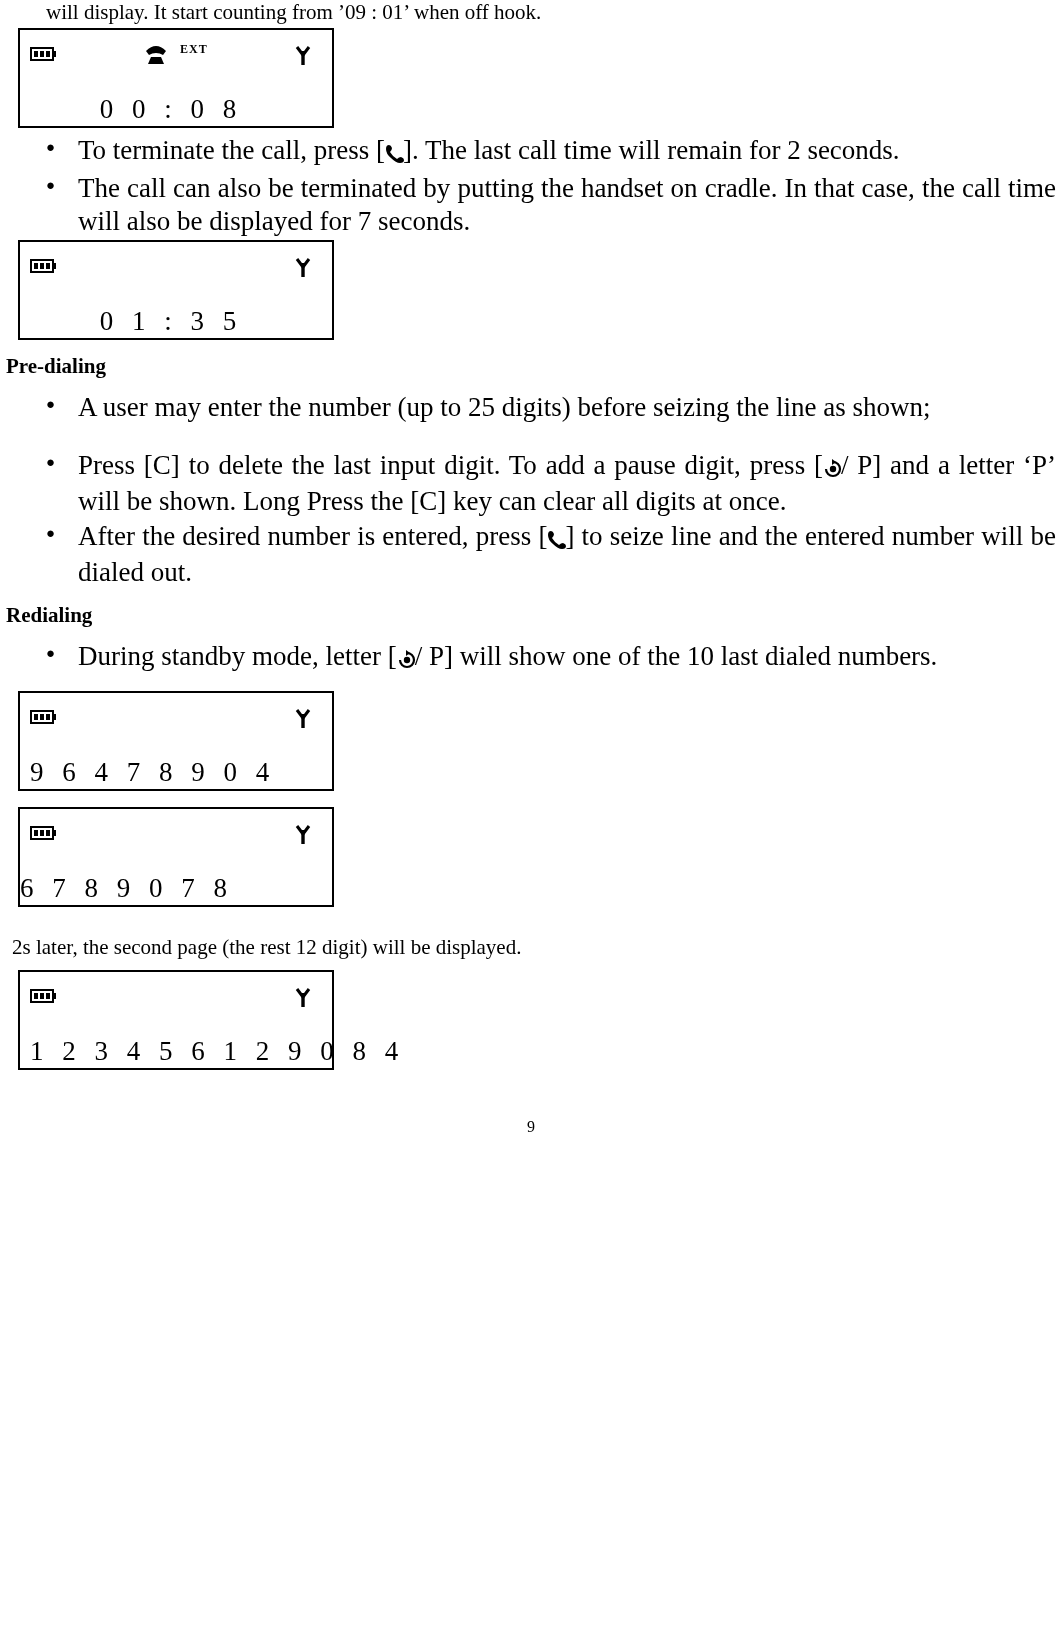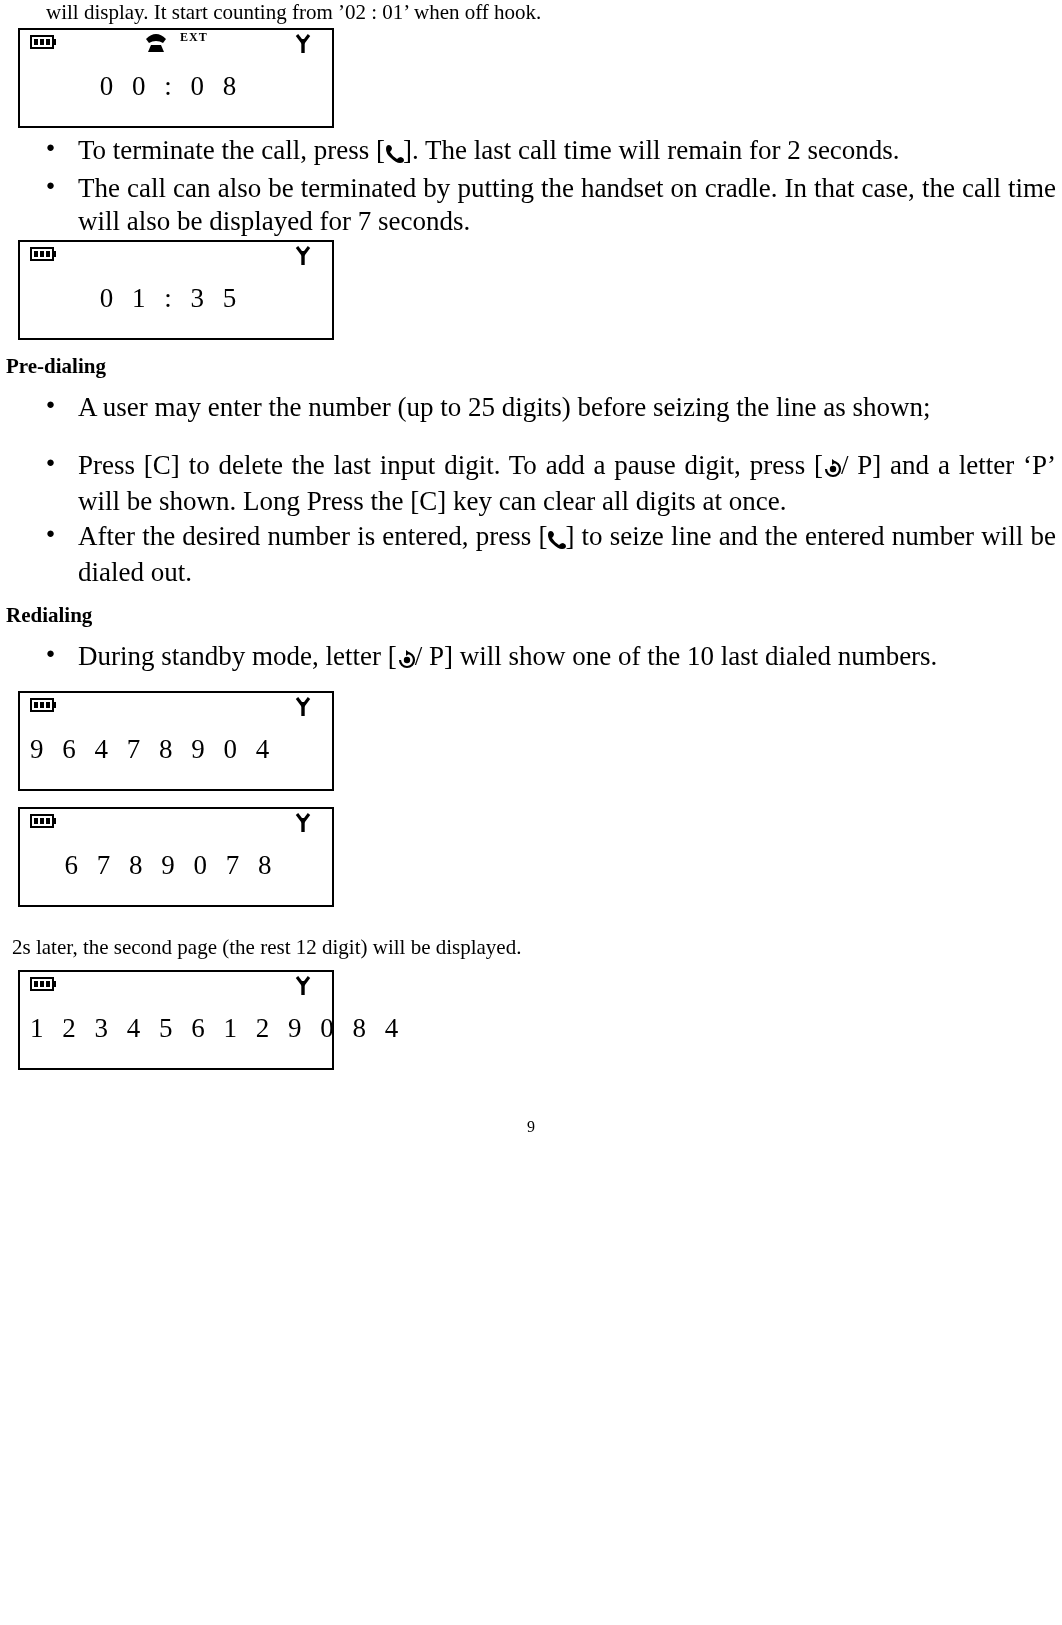--- a/index.html
+++ b/index.html
@@ -51,38 +51,38 @@
   .lcd{
     border:2px solid #000;
     width:316px;
     height:100px;
     margin:2px 0 6px 12px;
     position:relative;
     box-sizing:border-box;
   }
   .lcd .status{
     position:absolute;
-    top:4px;
+    top:16px;
     left:8px;
     right:8px;
     height:22px;
   }
   .lcd .digits{
     position:absolute;
     left:0;
     right:0;
-    bottom:24px;
+    bottom:1px;
     font-size:27px;
     font-family:"Times New Roman",Times,serif;
     letter-spacing:6px;
     white-space:pre;
   }
   .digits.center{ text-align:center; padding:0 10px 0 0;}
   .digits.left{ text-align:left; padding-left:10px;}
-  .digits.right{ text-align:center; padding-right:10px;}
+  .digits.right{ text-align:left; padding-right:10px;}
   
   .ico{display:inline-block;vertical-align:top;}
   .battery-svg{position:absolute;left:3px;top:0;}
   .antenna-svg{position:absolute;right:14px;top:0;}
   .phone-wrap{position:absolute;left:116px;top:-1px;}
   .ext-label{
     position:absolute;
     left:152px;
     top:-4px;
     font-family:"Times New Roman",Times,serif;
@@ -125,21 +125,21 @@
       <path d="M4 1 Q1 1 1 5 Q1 10 6 14 Q11 19 15 19 Q19 19 19 16 Q19 14 16 13 Q14 13 12 15 Q8 13 5 8 Q7 6 7 4 Q6 1 4 1 Z" fill="#000"></path>
     </g>
     <g id="redial-icon-g">
       <path d="M10 3 A7 7 0 1 1 3 10" fill="none" stroke="#000" stroke-width="2.2"></path>
       <path d="M9 0 L13 3 L9 6 Z" fill="#000"></path>
       <circle cx="10" cy="10" r="3.2" fill="#000"></circle>
     </g>
   </defs>
 </svg>
 
-<p class="body-text indent-first">will display. It start counting from ’02 : 01’ when off hook.</p>
+<p class="body-text indent-first">will display. It start counting from ’09 : 01’ when off hook.</p>
 
 <div class="lcd">
   <div class="status">
     <span class="ico battery-svg">
       <svg width="26" height="16">
             <use href="#battery-icon-g"></use>
           </svg>
     </span>
     <span class="phone-wrap ico">
       <svg width="24" height="20">

